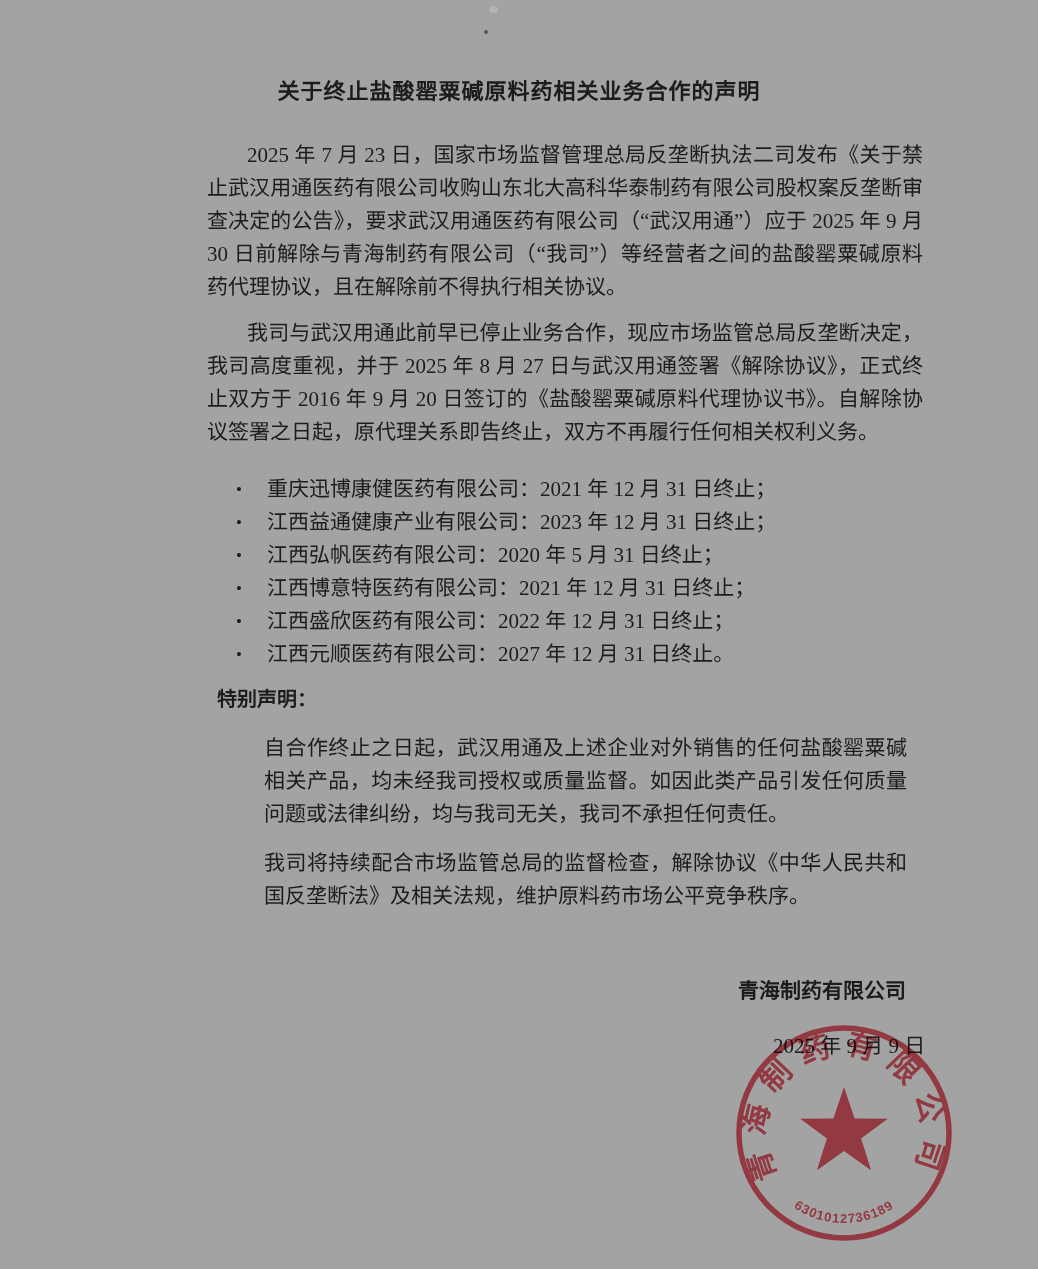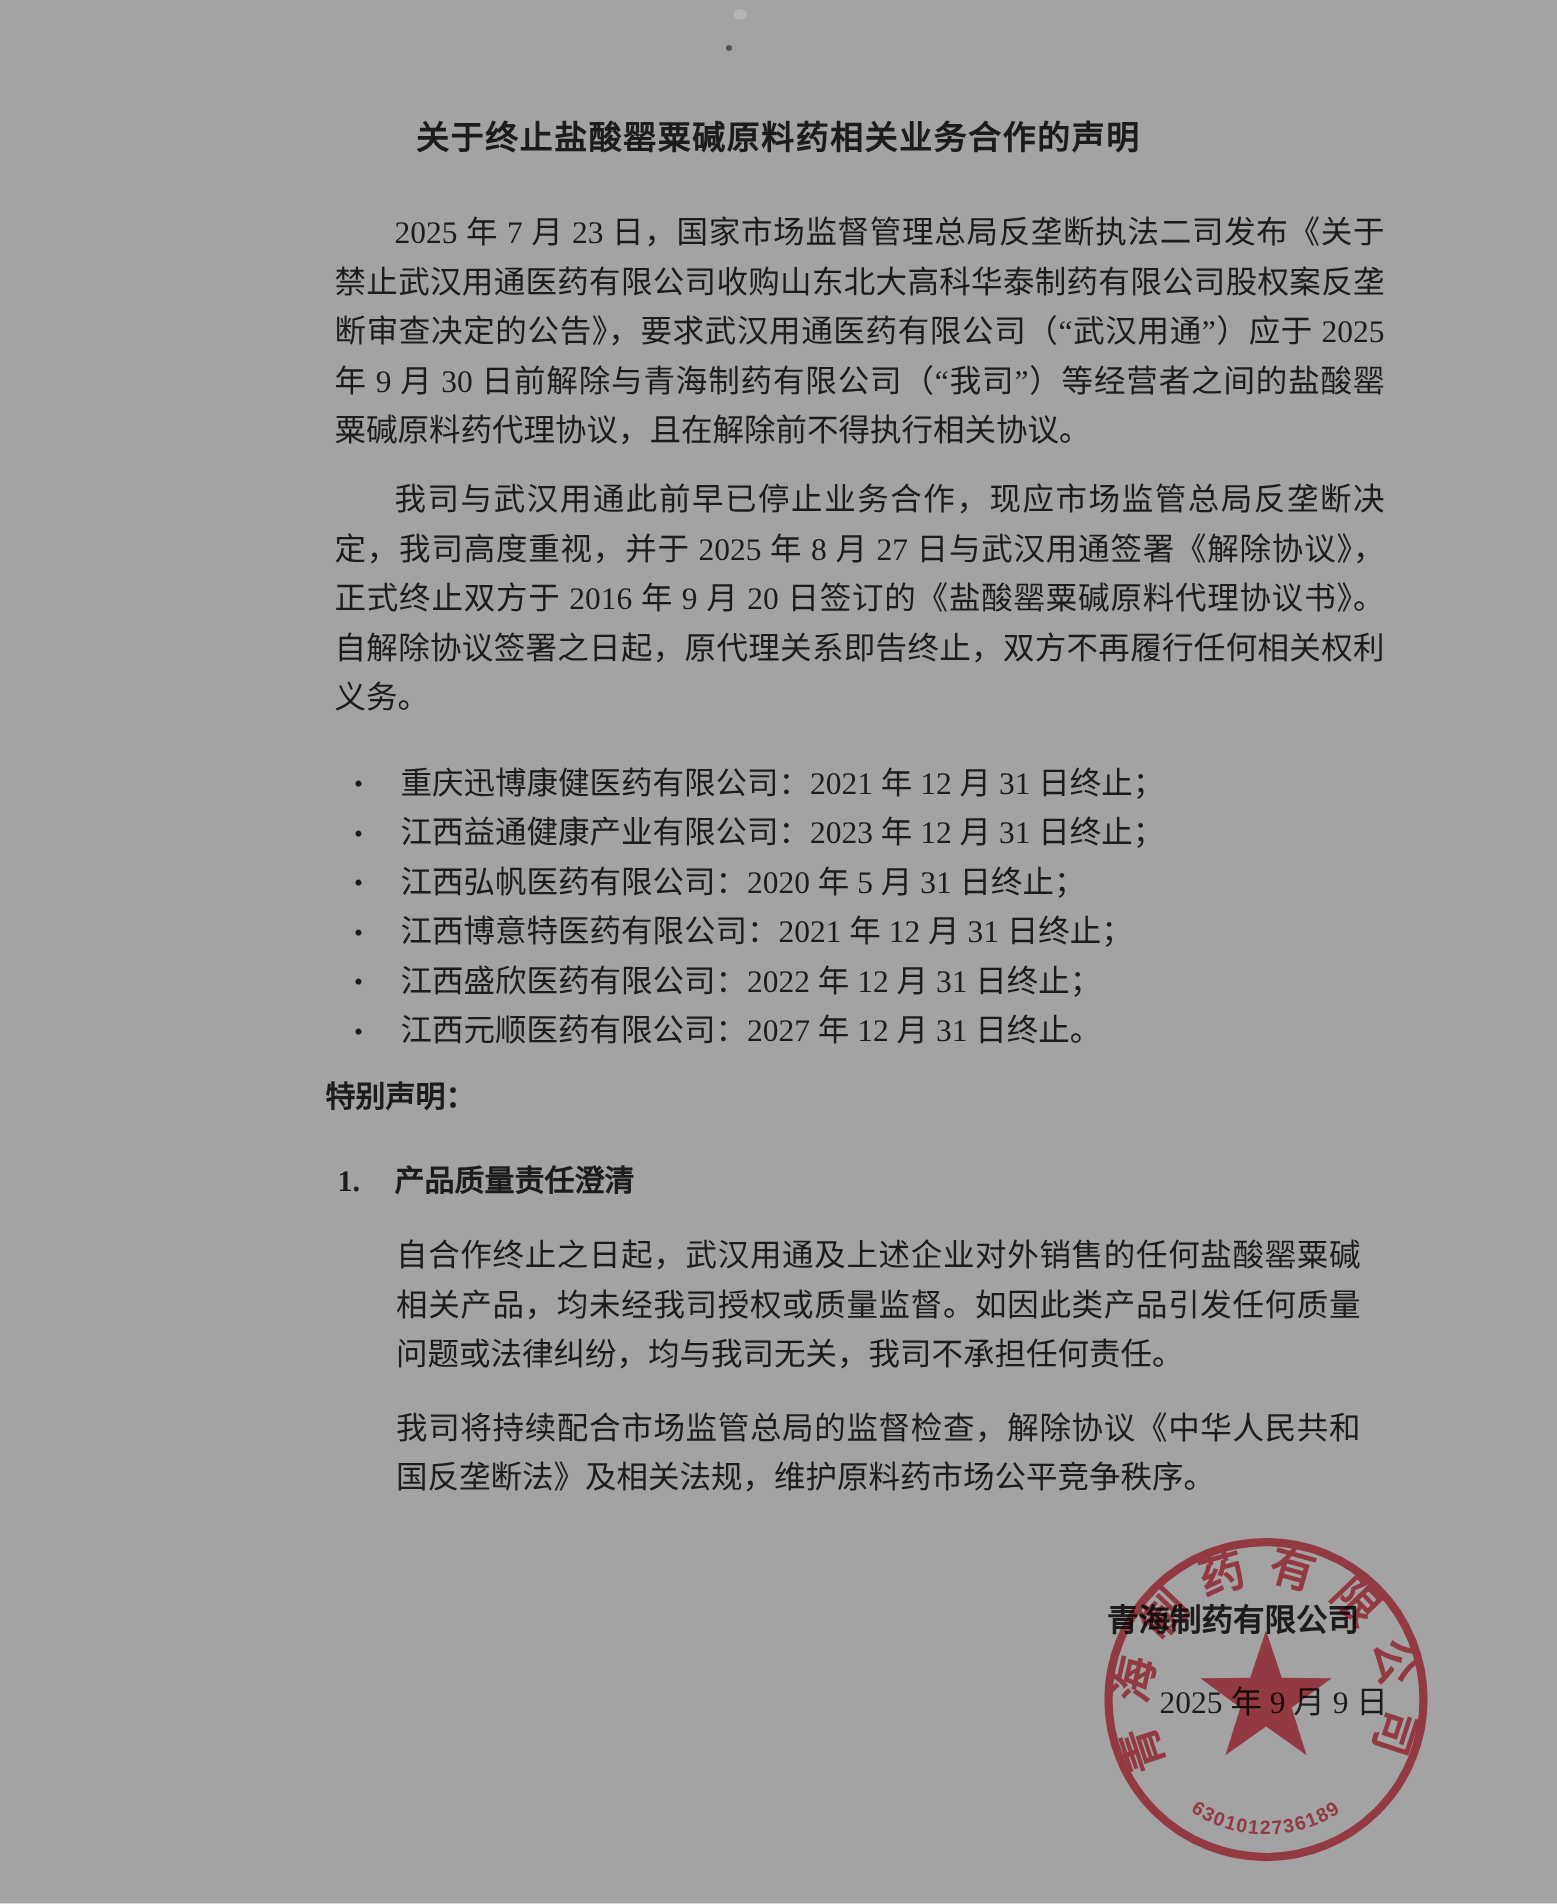--- a/index.html
+++ b/index.html
@@ -16,21 +16,21 @@
     position:absolute;top:58px;left:0;width:1038px;
     text-align:center;
     font-family:"Liberation Sans","DejaVu Sans",sans-serif;
     font-weight:bold;font-size:22px;letter-spacing:1px;
   }
   .content{
     position:absolute;left:207px;top:139px;width:716px;
     font-size:21px;line-height:33px;
   }
   .para{
-    margin:0 0 13px 16px;
+    margin:0 0 13px 0;
     text-indent:40px;
     text-align:justify;
   }
   .term-list{
     list-style:none;margin:24px 0 0 0;padding:0;
   }
   .term-item{
     position:relative;
     padding-left:60px;
     line-height:33px;
@@ -134,23 +134,20 @@
       </li>
       <li class="term-item">
         <span class="bullet">•</span>
         <span>江西元顺医药有限公司：2027 年 12 月 31 日终止。</span>
       </li>
     </ul>
 
     <div class="special-heading">特别声明：</div>
 
     <div class="numbered-item">
-      <div class="num-row">
-        <span class="num-label">1.</span><span class="num-title">产品质量责任澄清</span>
-      </div>
       <p class="num-body">自合作终止之日起，武汉用通及上述企业对外销售的任何盐酸罂粟碱相关产品，均未经我司授权或质量监督。如因此类产品引发任何质量问题或法律纠纷，均与我司无关，我司不承担任何责任。</p>
     </div>
 
     <div class="numbered-item">
       <p class="num-body">我司将持续配合市场监管总局的监督检查，解除协议《中华人民共和国反垄断法》及相关法规，维护原料药市场公平竞争秩序。</p>
     </div>
 
     <div class="signature">
       <div class="sig-company">青海制药有限公司</div>
       <div class="sig-date">2025 年 9 月 9 日</div>

